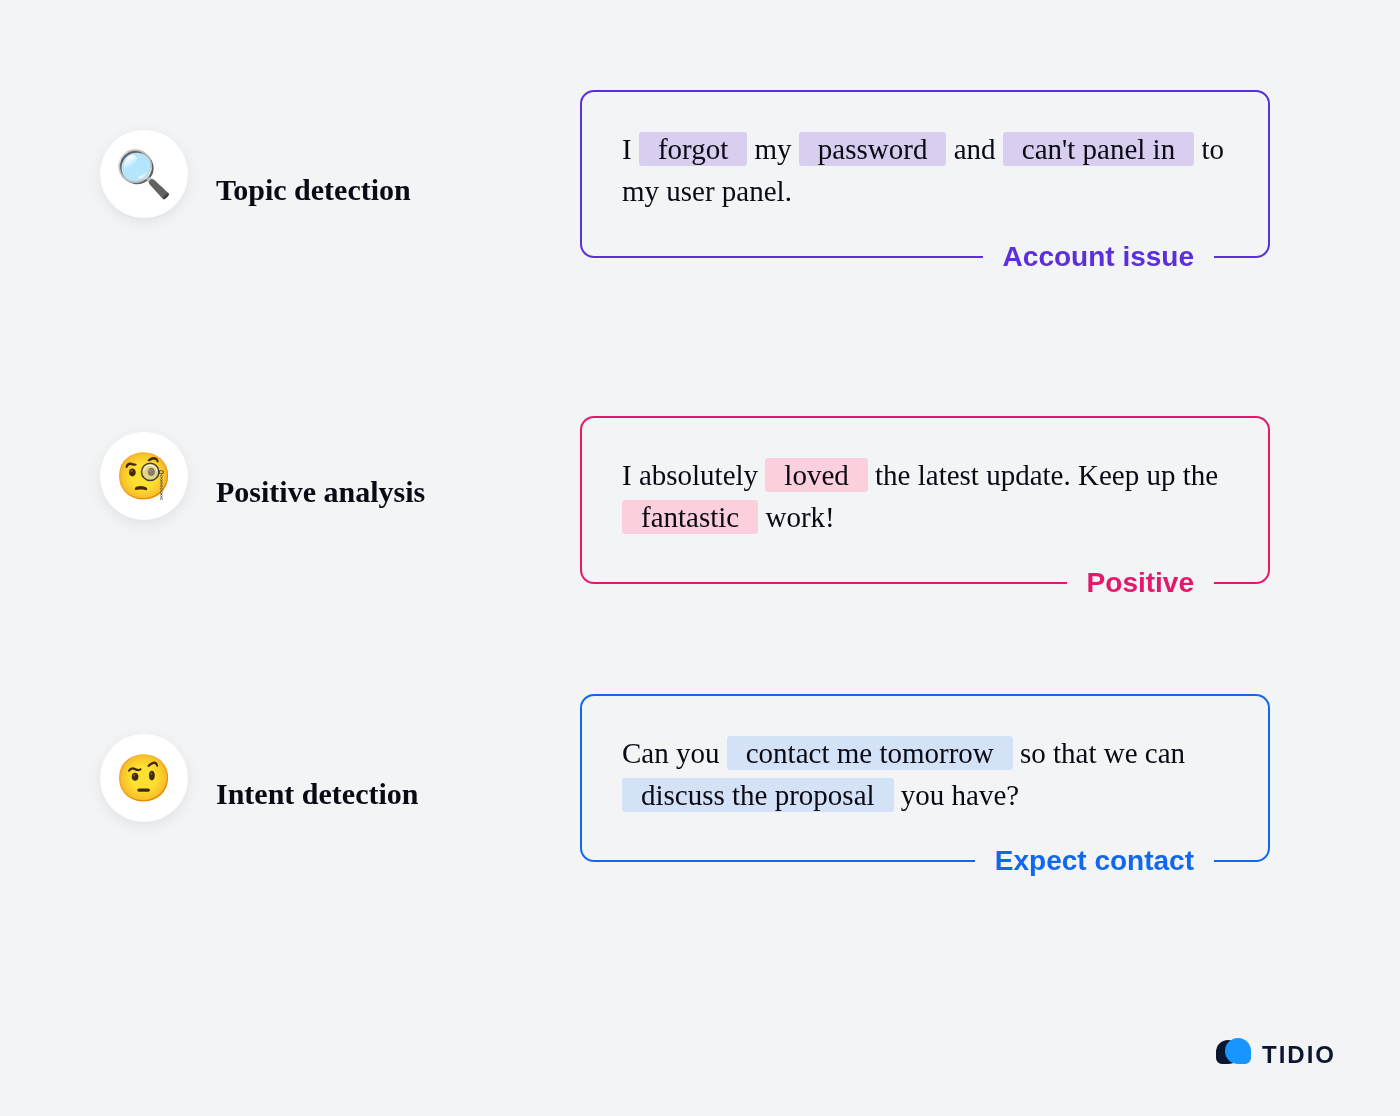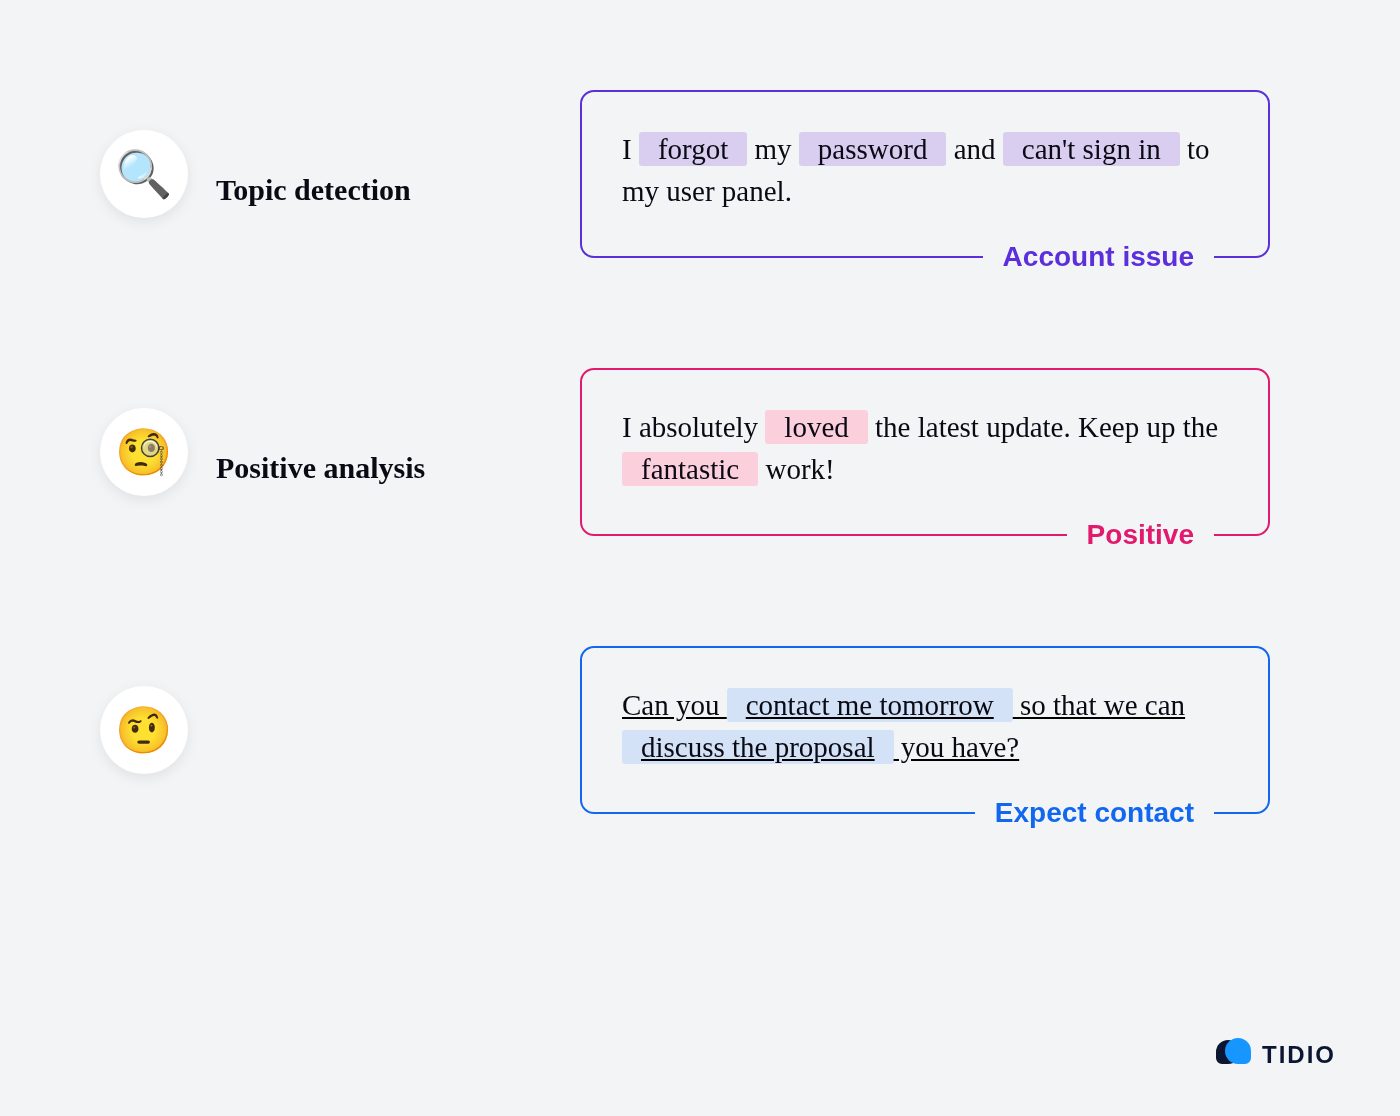--- a/index.html
+++ b/index.html
@@ -52,22 +52,22 @@
     font-size: 29px;
     line-height: 1.45;
     color: #0a0a14;
   }
   .hl { padding: 1px 19px; border-radius: 3px; }
   .hl-purple { background: #d9ceef; }
   .hl-pink   { background: #fbcfdc; }
   .hl-blue   { background: #d3e2f7; }
 
   .card-purple { border-color: #5b2fd9; }
-  .card-pink   { border-color: #e21a6d; }
-  .card-blue   { border-color: #1168ef; text-decoration: underline; }
+  .card-pink   { border-color: #e21a6d; margin-top: 48px; }
+  .card-blue   { border-color: #1168ef; }
 
   .tag {
     position: absolute;
     bottom: -17px;
     right: 54px;
     background: #f3f4f6;
     padding: 0 20px;
     font-weight: 700;
     font-size: 28px;
     font-family: -apple-system, BlinkMacSystemFont, 'Segoe UI', Arial, sans-serif;
@@ -102,39 +102,40 @@
 </style>
 </head>
 <body>
 
 <div class="row">
   <div class="label-group">
     <div class="icon-circle">🔍</div>
     <div class="label-text">Topic detection</div>
   </div>
   <div class="card card-purple">
-    <p class="card-text">I <span class="hl hl-purple">forgot</span> my <span class="hl hl-purple">password</span> and <span class="hl hl-purple">can't sign in</span> to my user panel.</p>
+    <p class="card-text">I <span class="hl hl-purple">forgot</span> my <span class="hl hl-purple">password</span> and <span class="hl hl-purple">can't panel in</span> to my user panel.</p>
     <div class="tag tag-purple">Account issue</div>
   </div>
 </div>
 
 <div class="row">
   <div class="label-group">
     <div class="icon-circle">🧐</div>
     <div class="label-text">Positive analysis</div>
   </div>
   <div class="card card-pink">
     <p class="card-text">I absolutely <span class="hl hl-pink">loved</span> the latest update. Keep up the <span class="hl hl-pink">fantastic</span> work!</p>
     <div class="tag tag-pink">Positive</div>
   </div>
 </div>
 
 <div class="row">
   <div class="label-group">
     <div class="icon-circle">🤨</div>
+    <div class="label-text">Intent detection</div>
   </div>
   <div class="card card-blue">
     <p class="card-text">Can you <span class="hl hl-blue">contact me tomorrow</span> so that we can <span class="hl hl-blue">discuss the proposal</span> you have?</p>
     <div class="tag tag-blue">Expect contact</div>
   </div>
 </div>
 
 <div class="brand">
   <span class="brand-mark">
     <span class="bubble-back"></span>

